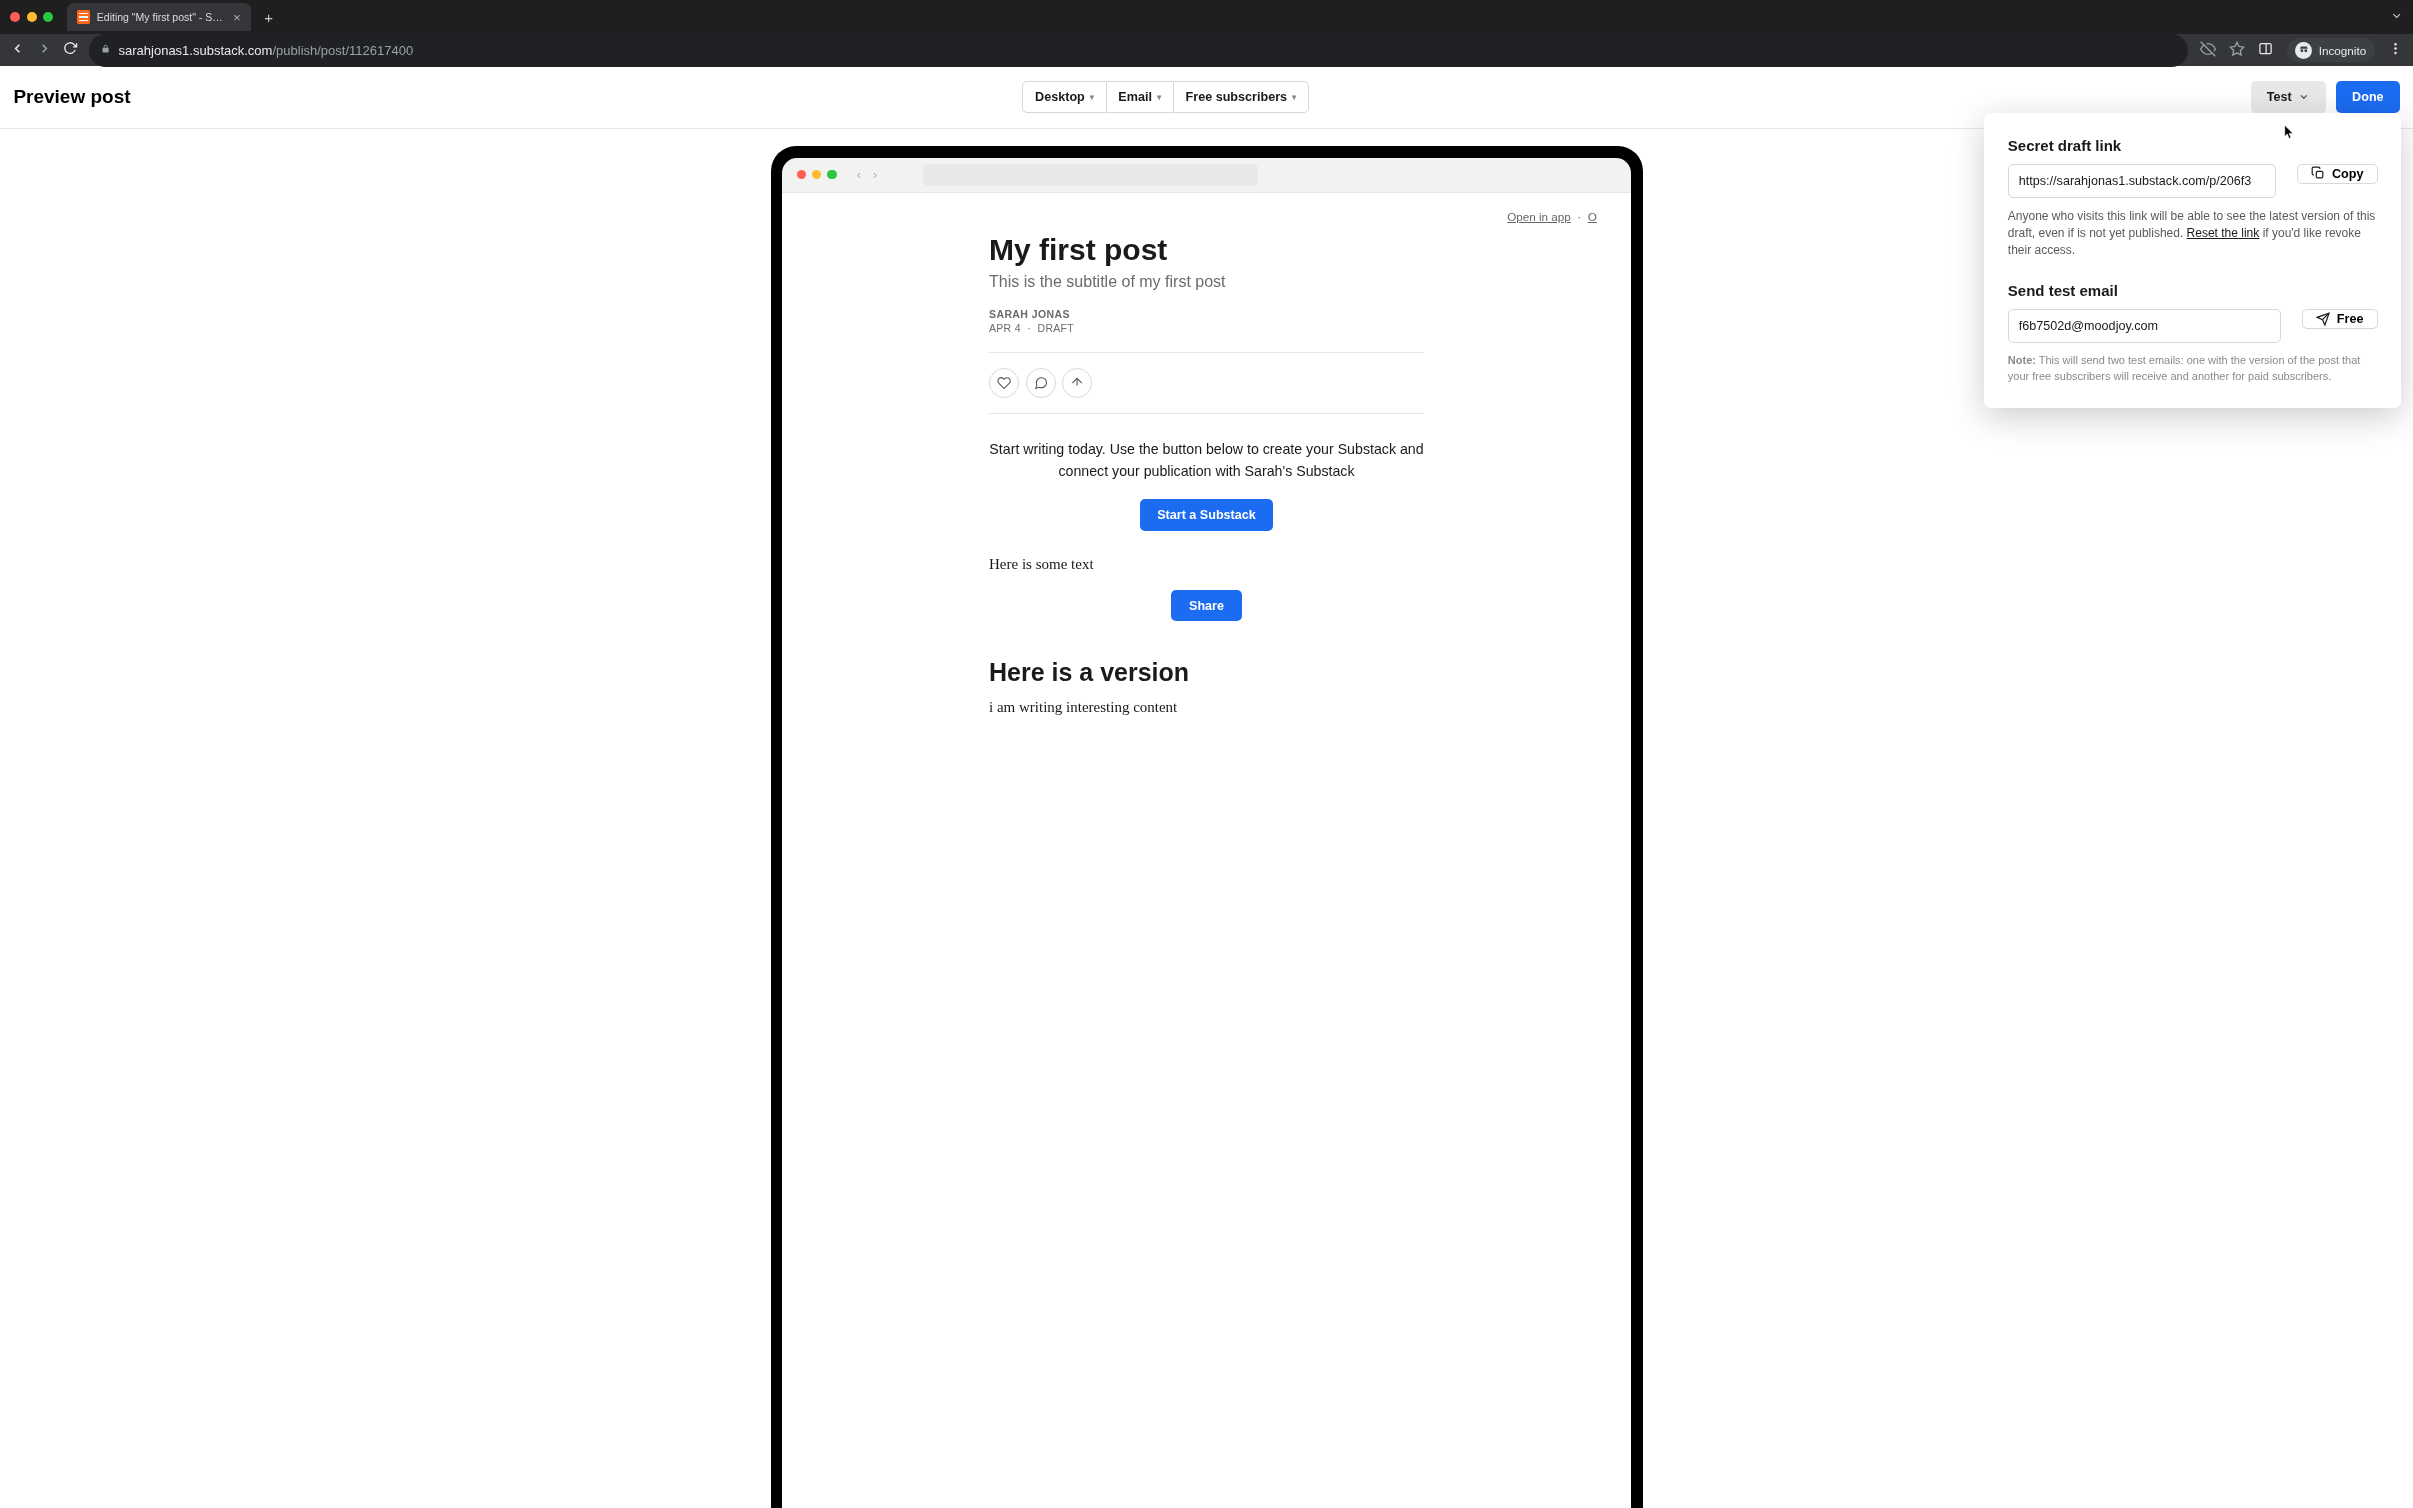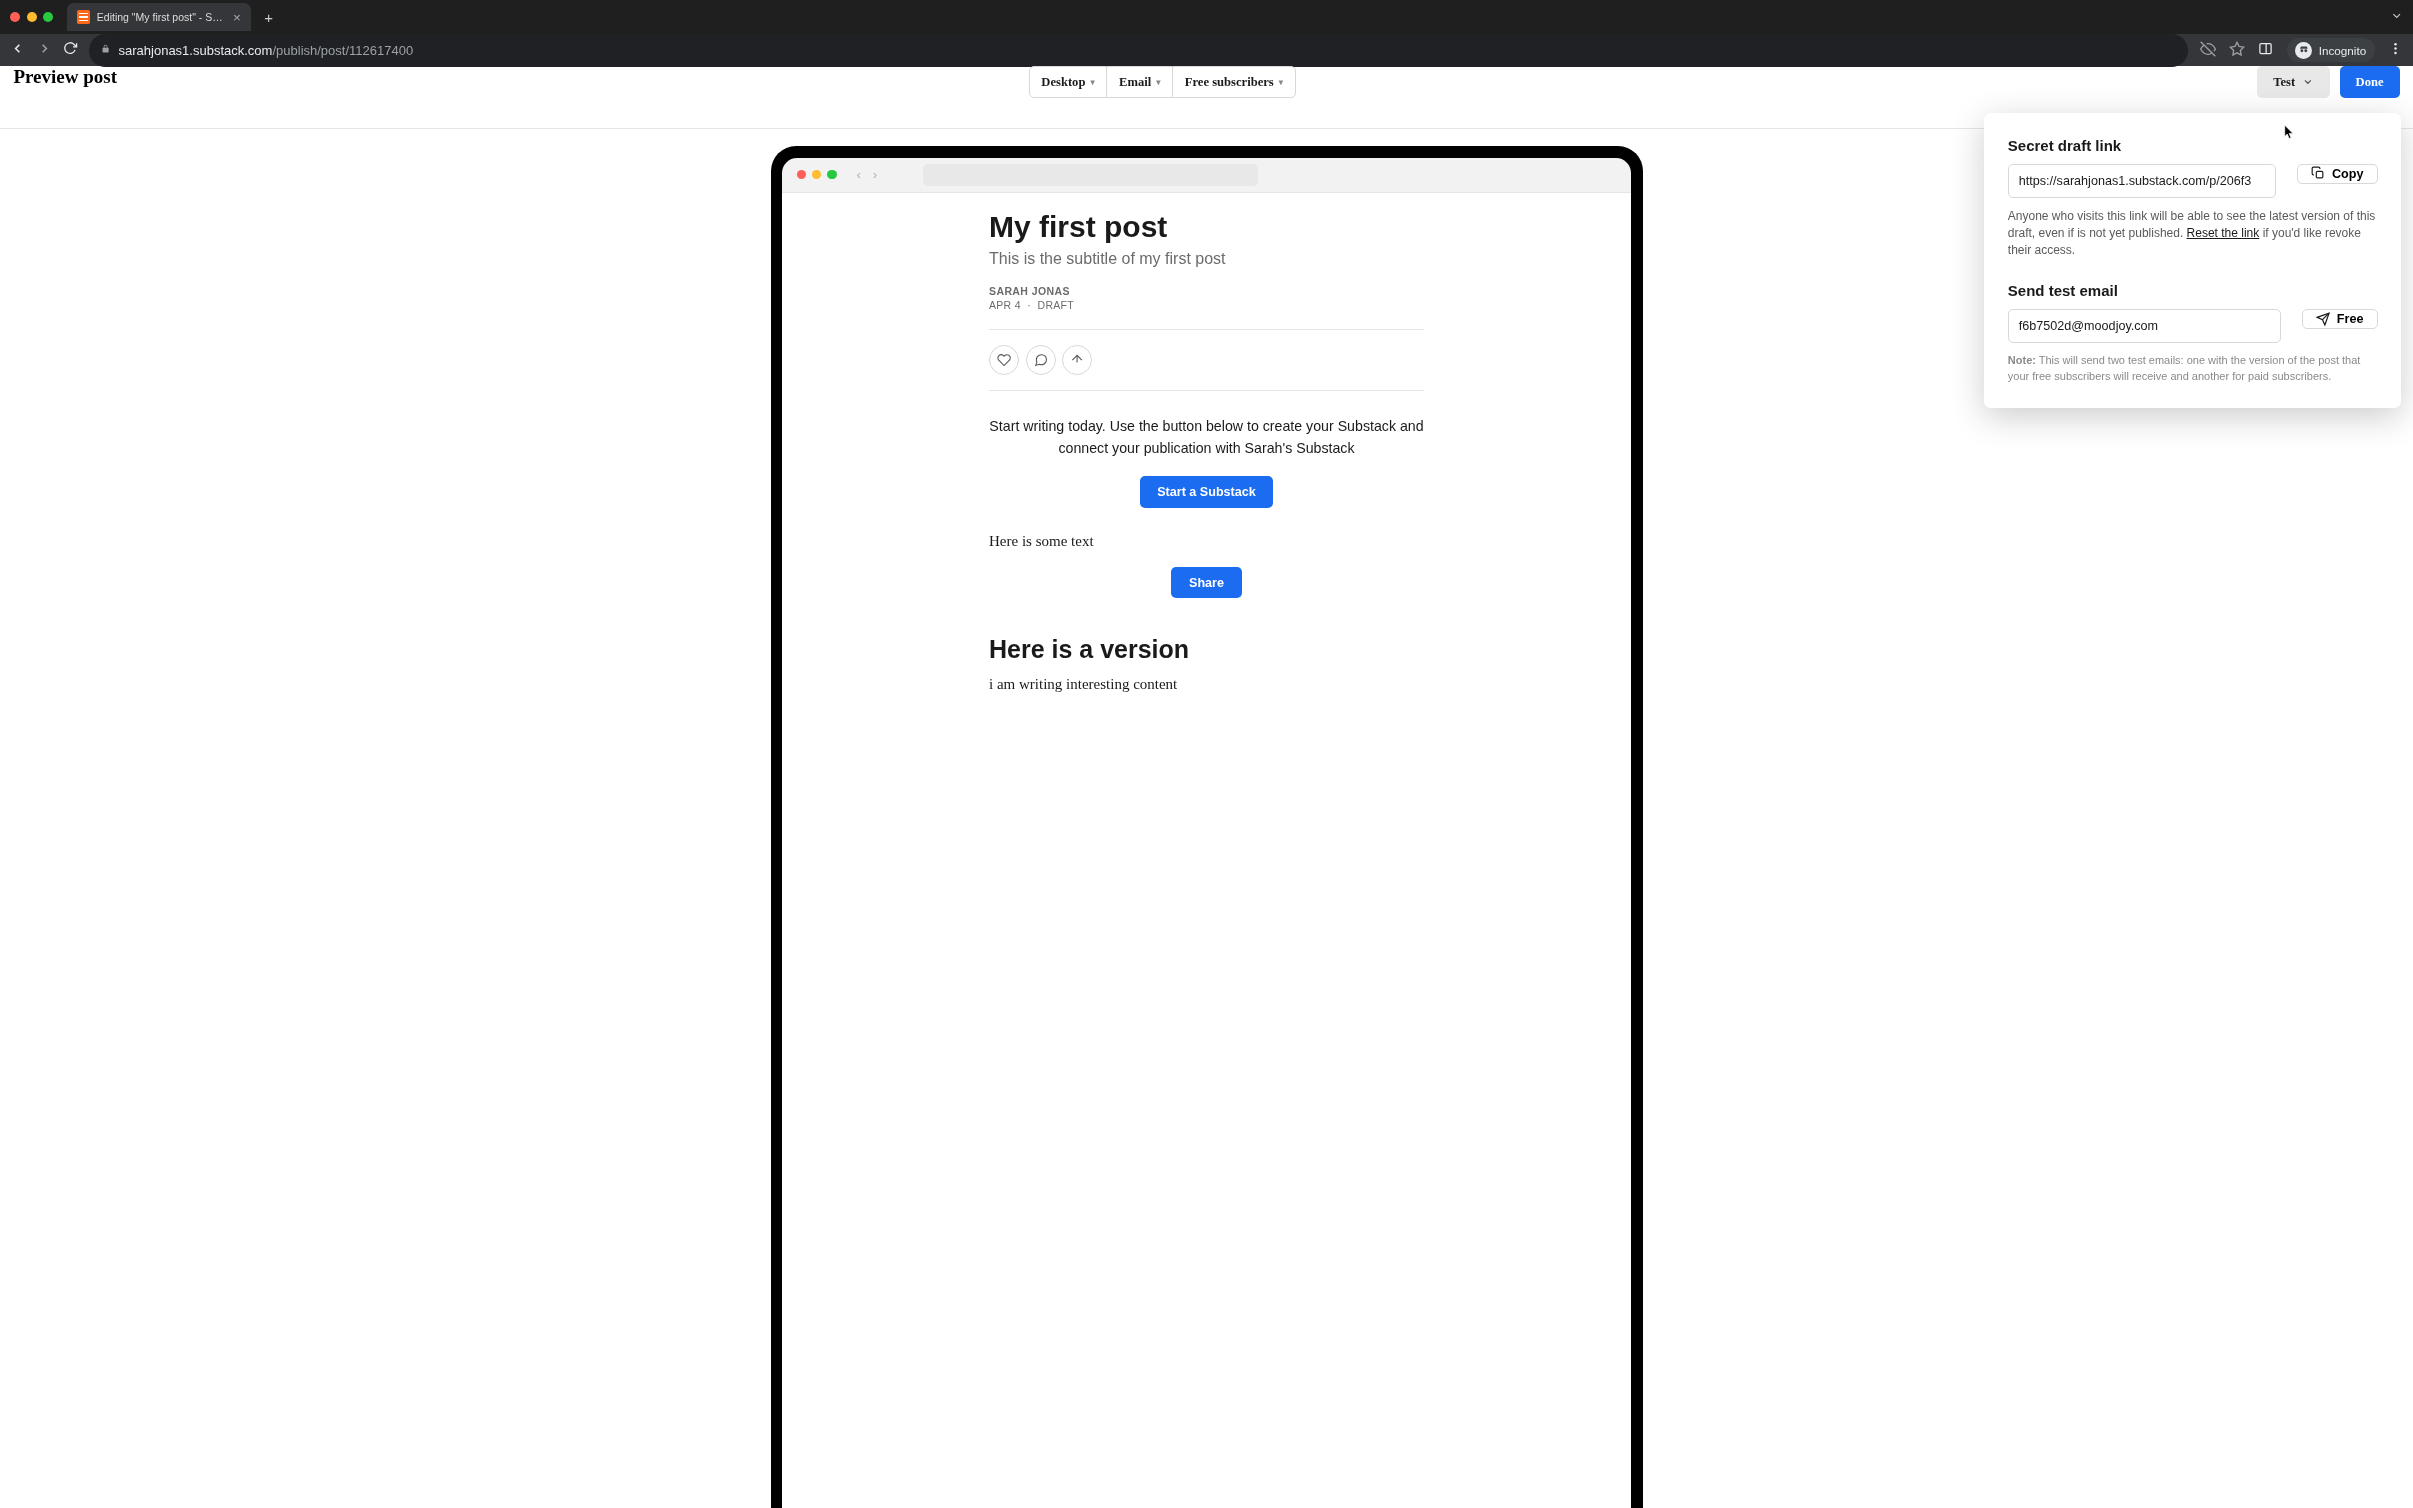--- a/index.html
+++ b/index.html
@@ -26,21 +26,21 @@
     .nav-arrow.active { color: #e8eaed; }
     .address-bar { flex: 1; background: #202124; border-radius: 17px; height: 33px; display: flex; align-items: center; padding: 0 11.7px; color: #9aa0a6; font-size: 13px; }
     .lock-icon { margin-right: 8.4px; font-size: 10px; }
     .address-domain { color: #e8eaed; }
     .right-icons { display: flex; align-items: center; gap: 13.4px; color: #e8eaed; }
     .incognito-badge { display: flex; align-items: center; gap: 6.7px; background: #3c4043; border-radius: 13.4px; padding: 3.4px 8.4px; font-size: 11.7px; }
     .incognito-icon { width: 17px; height: 17px; background: #e8eaed; border-radius: 50%; display: flex; align-items: center; justify-content: center; }
     .incognito-icon svg { width: 11.7px; height: 11.7px; }
 
     
-    .app-header { display: flex; align-items: flex-start; height: 63px; padding: 0 13.4px; border-bottom: 0.8px solid #e5e5e5; font-family: Liberation Serif, serif; }
+    .app-header { display: flex; align-items: center; height: 63px; padding: 0 13.4px; border-bottom: 0.8px solid #e5e5e5; }
     .page-title { font-size: 19px; font-weight: 700; }
     .header-center { display: flex; gap: 0; margin: 0 auto; transform: translateX(-25px); }
     .segment { border: 0.8px solid #d8d8d8; background: #fff; height: 32px; display: flex; align-items: center; padding: 0 11.7px; font-size: 12.6px; font-weight: 600; color: #1a1a1a; gap: 5px; }
     .segment:first-child { border-radius: 5px 0 0 5px; }
     .segment:nth-child(2) { border-left: none; border-right: none; }
     .segment:last-child { border-radius: 0 5px 5px 0; }
     .caret-down { font-size: 8.4px; color: #888; }
     .header-right { display: flex; gap: 10px; }
     .btn { height: 32px; border-radius: 5px; padding: 0 15px; font-size: 12.6px; font-weight: 600; display: flex; align-items: center; gap: 6.7px; border: 0.8px solid transparent; }
     .btn-test { background: #e8e8e8; color: #1a1a1a; }
@@ -219,20 +219,25 @@
           <div class="traffic-light tl-yellow"></div>
           <div class="traffic-light tl-green"></div>
         </div>
         <div class="mini-nav">
           <span>‹</span>
           <span>›</span>
         </div>
         <div class="mini-address"></div>
       </div>
       <div class="device-content">
+        <div class="top-links">
+          <a>Open in app</a>
+          &nbsp;·&nbsp;
+          <a>O</a>
+        </div>
         <div class="post-container">
           <h1 class="post-title">My first post</h1>
           <div class="post-subtitle">This is the subtitle of my first post</div>
           <div class="post-meta">SARAH JONAS</div>
           <div class="post-meta2">
             <span>APR 4</span>
             &nbsp;·&nbsp;
             <span>DRAFT</span>
           </div>
           <div class="action-row">

